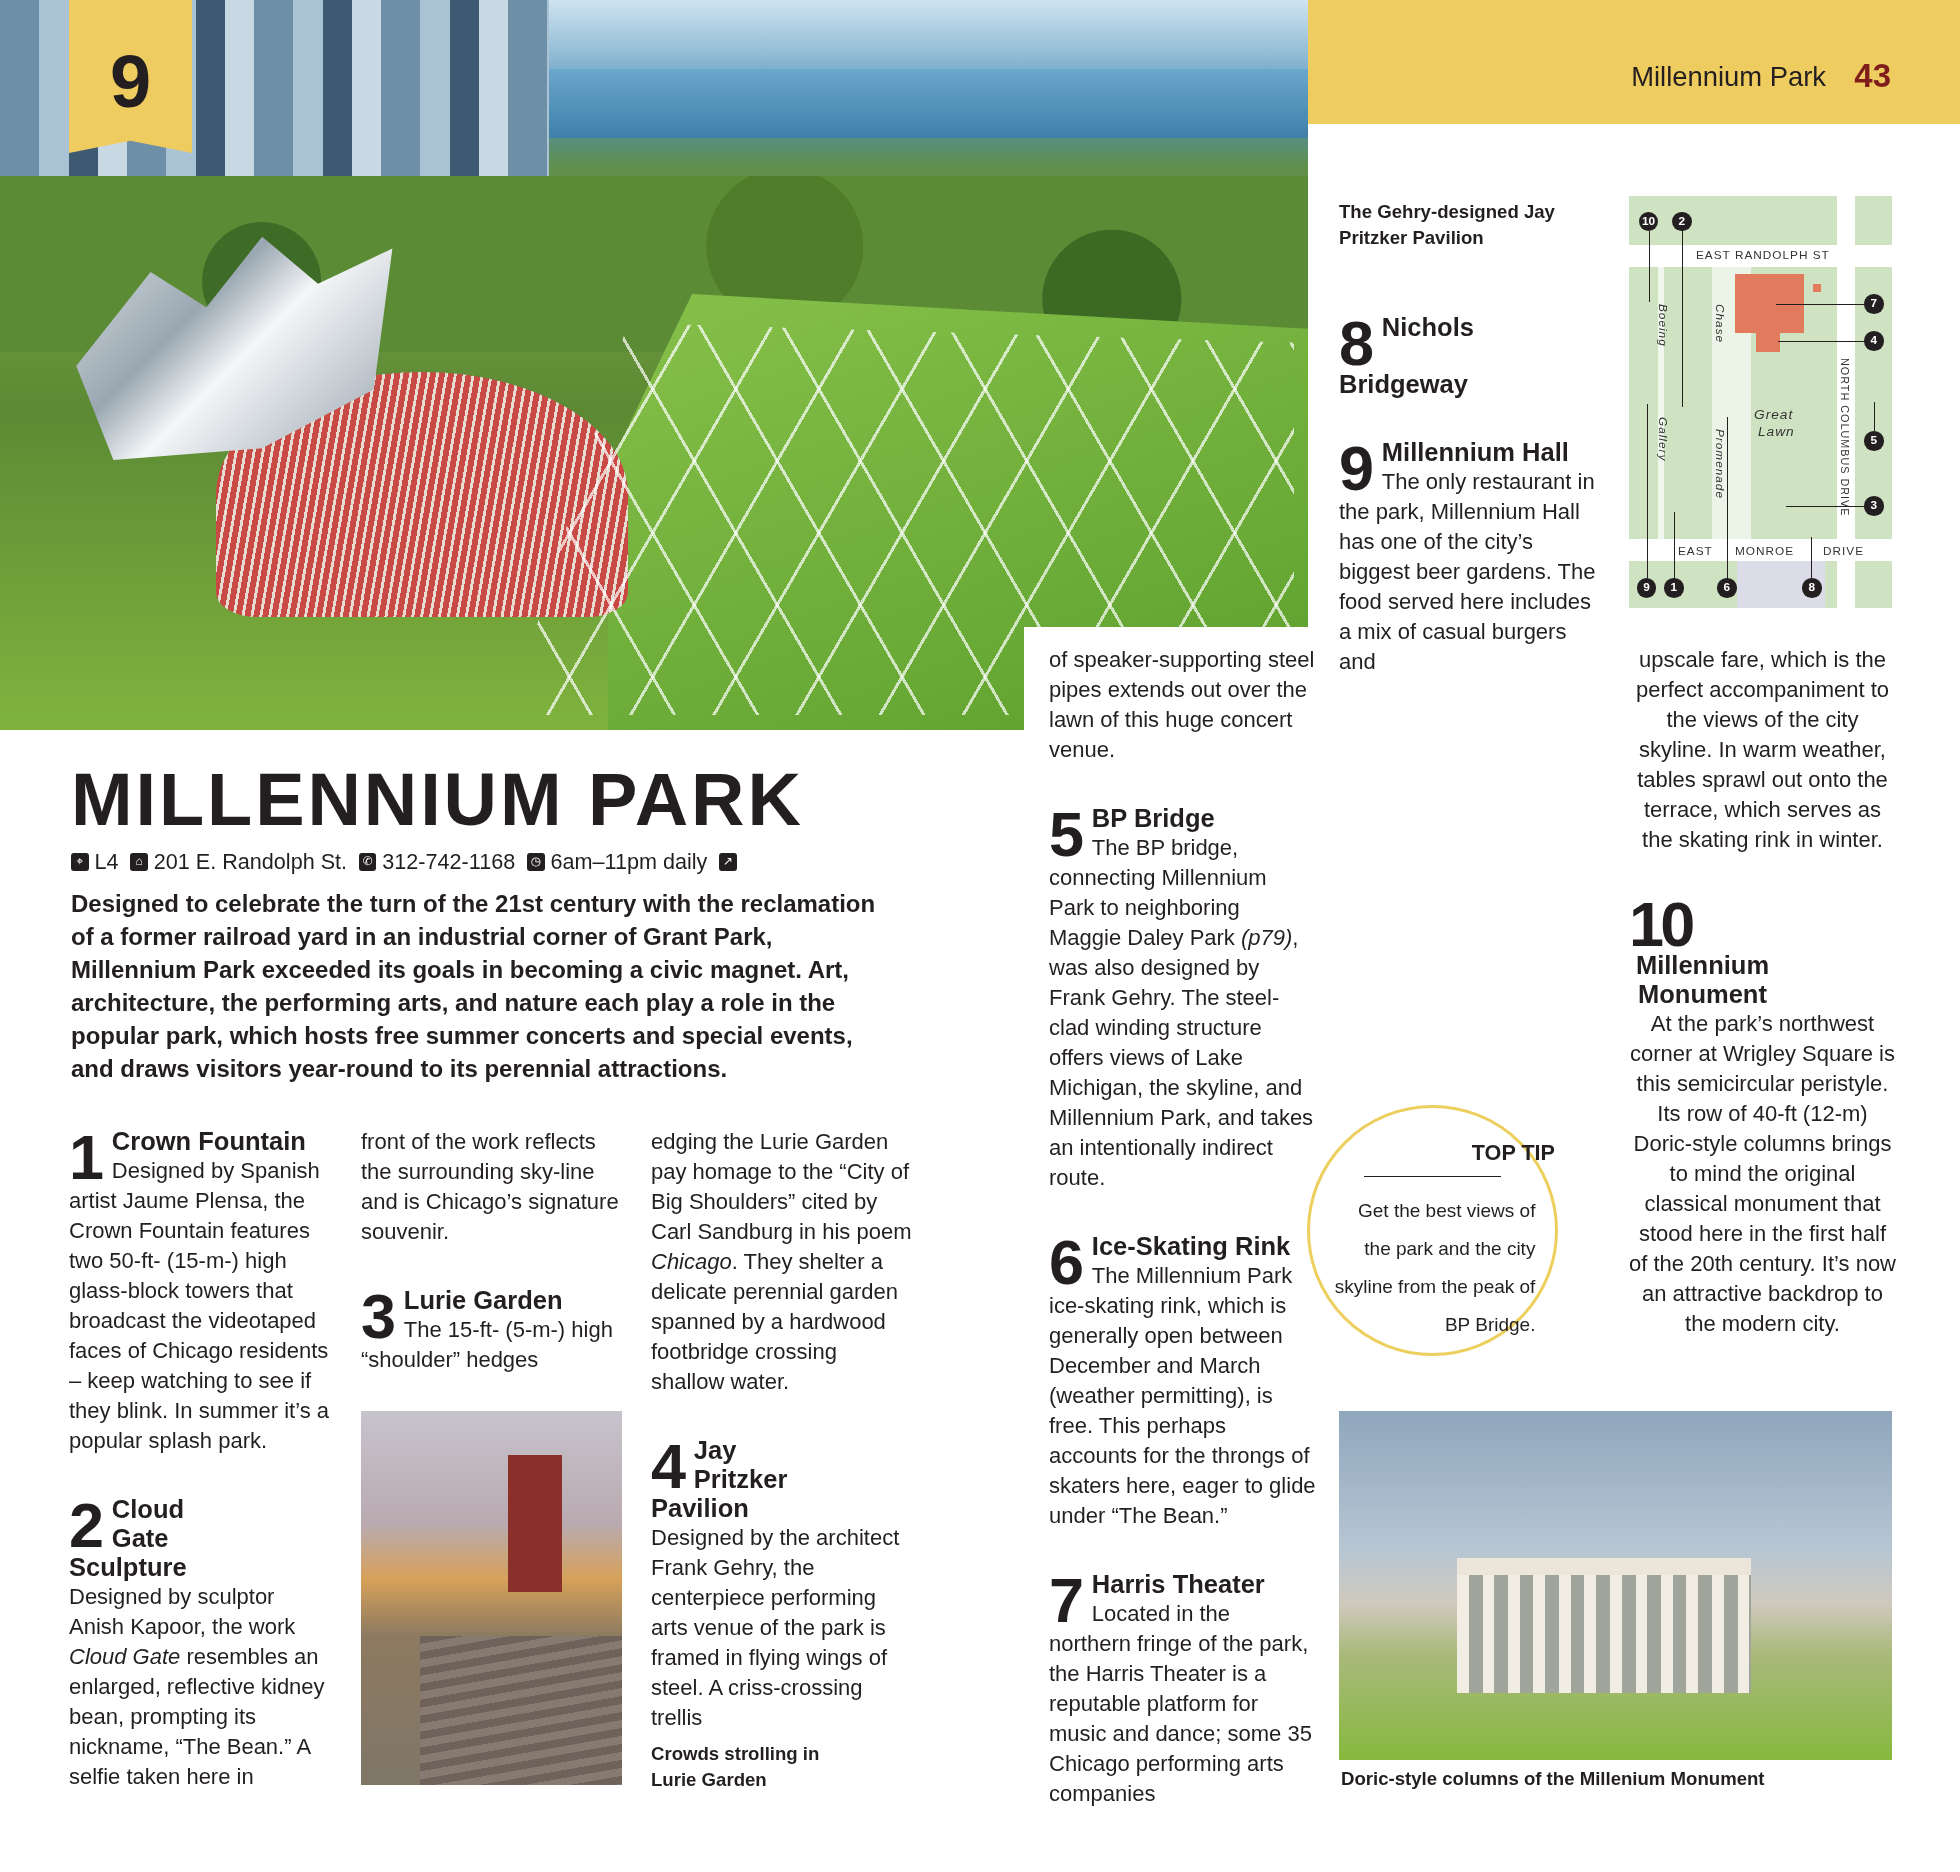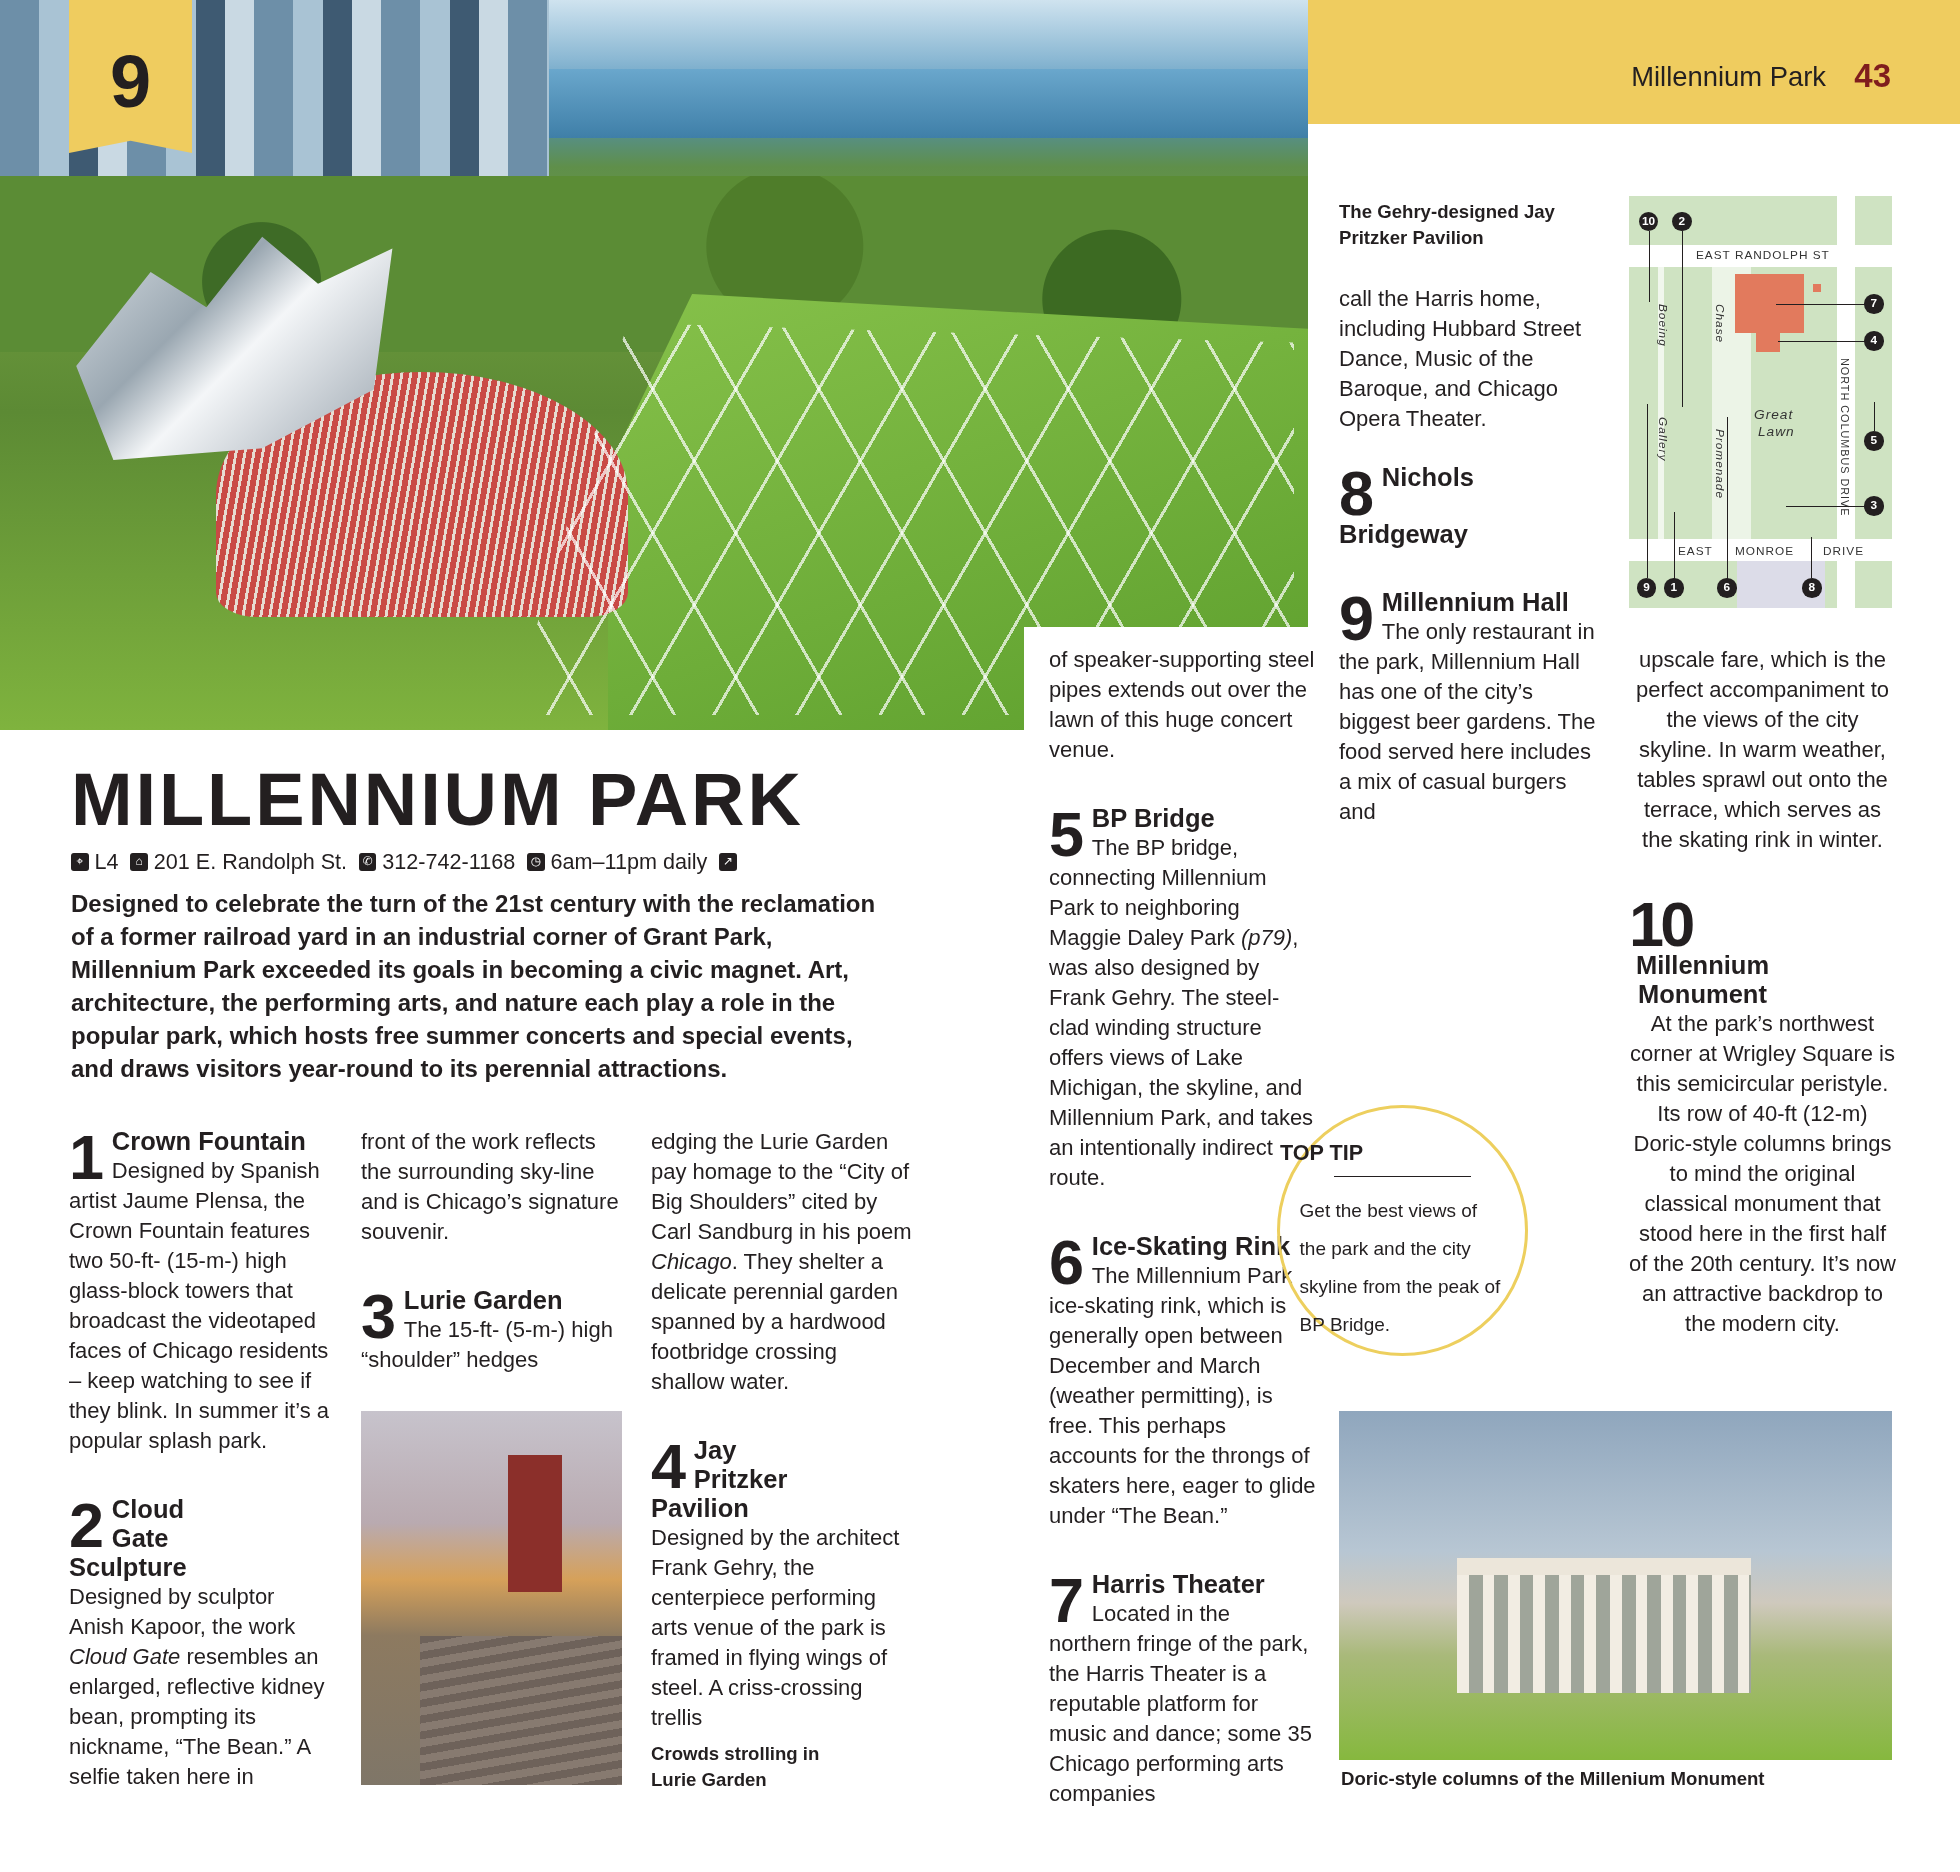--- a/index.html
+++ b/index.html
@@ -66,22 +66,22 @@
   .map .road{position:absolute;background:#fff;}
   .map .bldg{position:absolute;background:#e27a5d;}
   .map .lbl{position:absolute;font-size:11.8px;color:#333;letter-spacing:1px;white-space:nowrap;}
   .map .lbl.v{transform:rotate(90deg);transform-origin:left top;font-style:italic;}
   .map .it{font-style:italic;font-size:13.7px;}
   .map .pin{position:absolute;width:19.6px;height:19.6px;border-radius:50%;background:#231f20;color:#fff;
        font-size:11.8px;font-weight:bold;text-align:center;line-height:19.6px;}
   .map .ln{position:absolute;background:#231f20;}
   .map .pad{position:absolute;background:#dcdce8;}
   
-  .tip{left:1277px;top:1105px;width:245px;height:245px;border:3.9px solid #edcf5e;border-radius:50%;
-       text-align:left;}
+  .tip{left:1307px;top:1105px;width:245px;height:245px;border:3.9px solid #edcf5e;border-radius:50%;
+       text-align:right;}
   .tip .t{margin-top:32px;font-size:21.6px;font-weight:bold;}
   .tip .rule{width:137px;height:1px;background:#231f20;margin:9.8px auto 15.7px;}
   .tip .b{font-size:19px;line-height:38px;padding:0 19.6px;}
 </style>
 </head>
 <body>
 
 <div class="abs hero">
   <div class="abs towers"></div>
   <div class="abs lake"></div>
@@ -220,21 +220,20 @@
   </div>
   <div class="gap"></div>
   <div class="entry">
     <span class="num">7</span>
     <span class="ehead">Harris Theater</span>
     <span>Located in the northern fringe of the park, the Harris Theater is a reputable platform for music and dance; some 35 Chicago performing arts companies</span>
   </div>
 </div>
 
 <div class="col" style="left:1339px;top:284px;width:267px;">
-  <p>call the Harris home, including Hubbard Street Dance, Music of the Baroque, and Chicago Opera Theater.</p>
   <div class="gap" style="height:29px"></div>
   <div class="entry">
     <span class="num">8</span>
     <span class="ehead" style="width:157px">Nichols Bridgeway</span>
     <div style="clear:both"></div>
   </div>
   <div class="gap"></div>
   <div class="entry">
     <span class="num">9</span>
     <span class="ehead">Millennium Hall</span>

